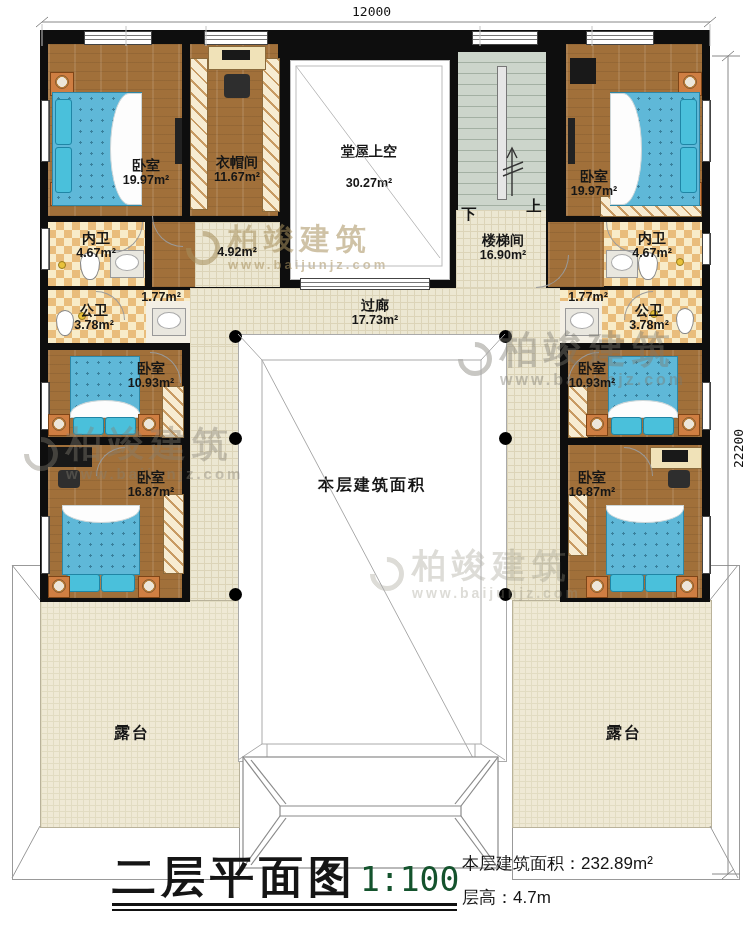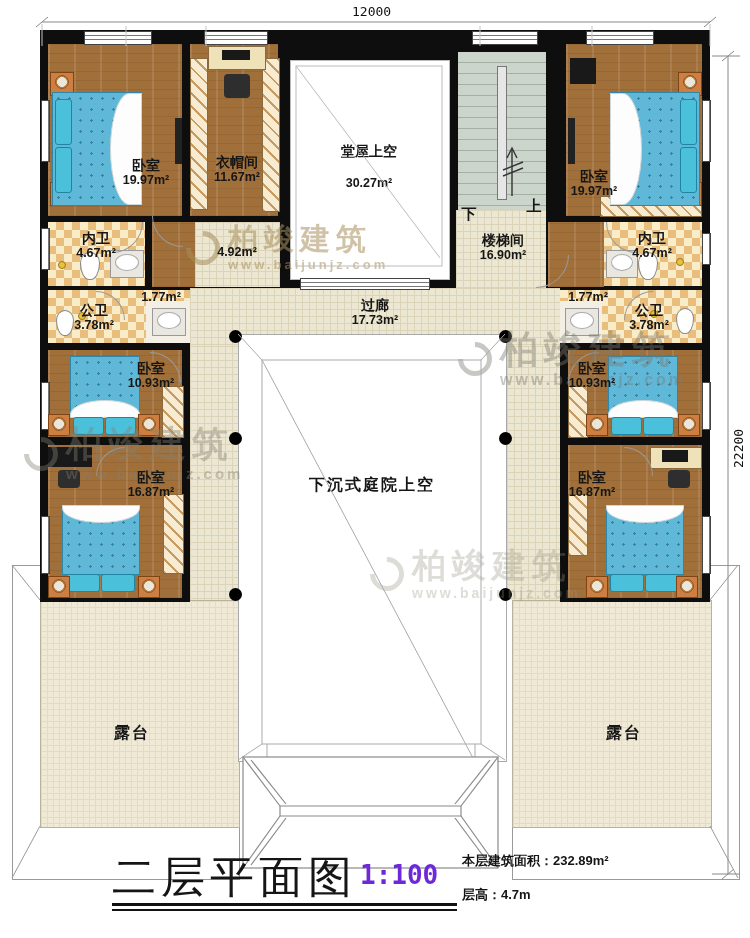--- a/index.html
+++ b/index.html
@@ -53,23 +53,23 @@
   .rn{font-size:14px;} .ra{font-size:12.5px;} .big{font-size:16px;letter-spacing:2px;}
   .dimtxt{position:absolute;font-size:13px;color:#111;font-family:"DejaVu Sans Mono","Liberation Mono",monospace;}
   
   .wm{position:absolute;display:flex;align-items:center;gap:8px;pointer-events:none;}
   .wm .ring{width:24px;height:24px;border:5px solid currentColor;border-top-color:transparent;
             border-radius:50%;transform:rotate(-45deg);}
   .wm .col{display:flex;flex-direction:column;line-height:1;}
   .wm .b1{font-weight:bold;letter-spacing:6px;}
   .wm .b2{letter-spacing:3px;margin-top:4px;font-weight:bold;}
   
-  .t-main{position:absolute;font-size:44px;font-weight:400;letter-spacing:5px;color:#151515;}
-  .t-scale{position:absolute;font-size:26px;color:#6d28d9;font-family:"DejaVu Sans Mono","Liberation Mono",monospace;font-weight:bold;}
-  .t-info{position:absolute;font-size:13px;font-weight:bold;color:#151515;}
+  .t-main{position:absolute;font-size:44px;font-weight:700;letter-spacing:5px;color:#151515;}
+  .t-scale{position:absolute;font-size:33px;color:#14532d;font-family:"DejaVu Sans Mono","Liberation Mono",monospace;}
+  .t-info{position:absolute;font-size:17px;font-weight:normal;color:#151515;}
   .uline{position:absolute;background:#111;}
   svg.ovl{position:absolute;left:0;top:0;pointer-events:none;}
 </style>
 </head>
 <body>
 
 <div id="plan">
 
   <div class="terrout" style="left:12px;top:565px;width:226px;height:313px;"></div>
   <div class="terrout" style="left:512px;top:565px;width:226px;height:313px;"></div>
@@ -304,21 +304,21 @@
   <div class="lab rn" style="left:375px;top:298px;">过廊</div>
   <div class="lab ra" style="left:375px;top:314px;">17.73m²</div>
   <div class="lab rn" style="left:151px;top:361px;">卧室</div>
   <div class="lab ra" style="left:151px;top:377px;">10.93m²</div>
   <div class="lab rn" style="left:592px;top:361px;">卧室</div>
   <div class="lab ra" style="left:592px;top:377px;">10.93m²</div>
   <div class="lab rn" style="left:151px;top:470px;">卧室</div>
   <div class="lab ra" style="left:151px;top:486px;">16.87m²</div>
   <div class="lab rn" style="left:592px;top:470px;">卧室</div>
   <div class="lab ra" style="left:592px;top:486px;">16.87m²</div>
-  <div class="lab big" style="left:372px;top:476px;">下沉式庭院上空</div>
+  <div class="lab big" style="left:372px;top:476px;">本层建筑面积</div>
   <div class="lab big" style="left:132px;top:724px;">露台</div>
   <div class="lab big" style="left:624px;top:724px;">露台</div>
 
   <div class="dimtxt" style="left:352px;top:4px;">12000</div>
   <div class="dimtxt" style="left:731px;top:468px;transform:rotate(-90deg);transform-origin:left top;">22200</div>
 
   <svg class="ovl" width="750" height="938" viewBox="0 0 750 938">
 
     <g stroke="#888" stroke-width="1" fill="none">
       <line x1="42" y1="22" x2="710" y2="22"></line>

